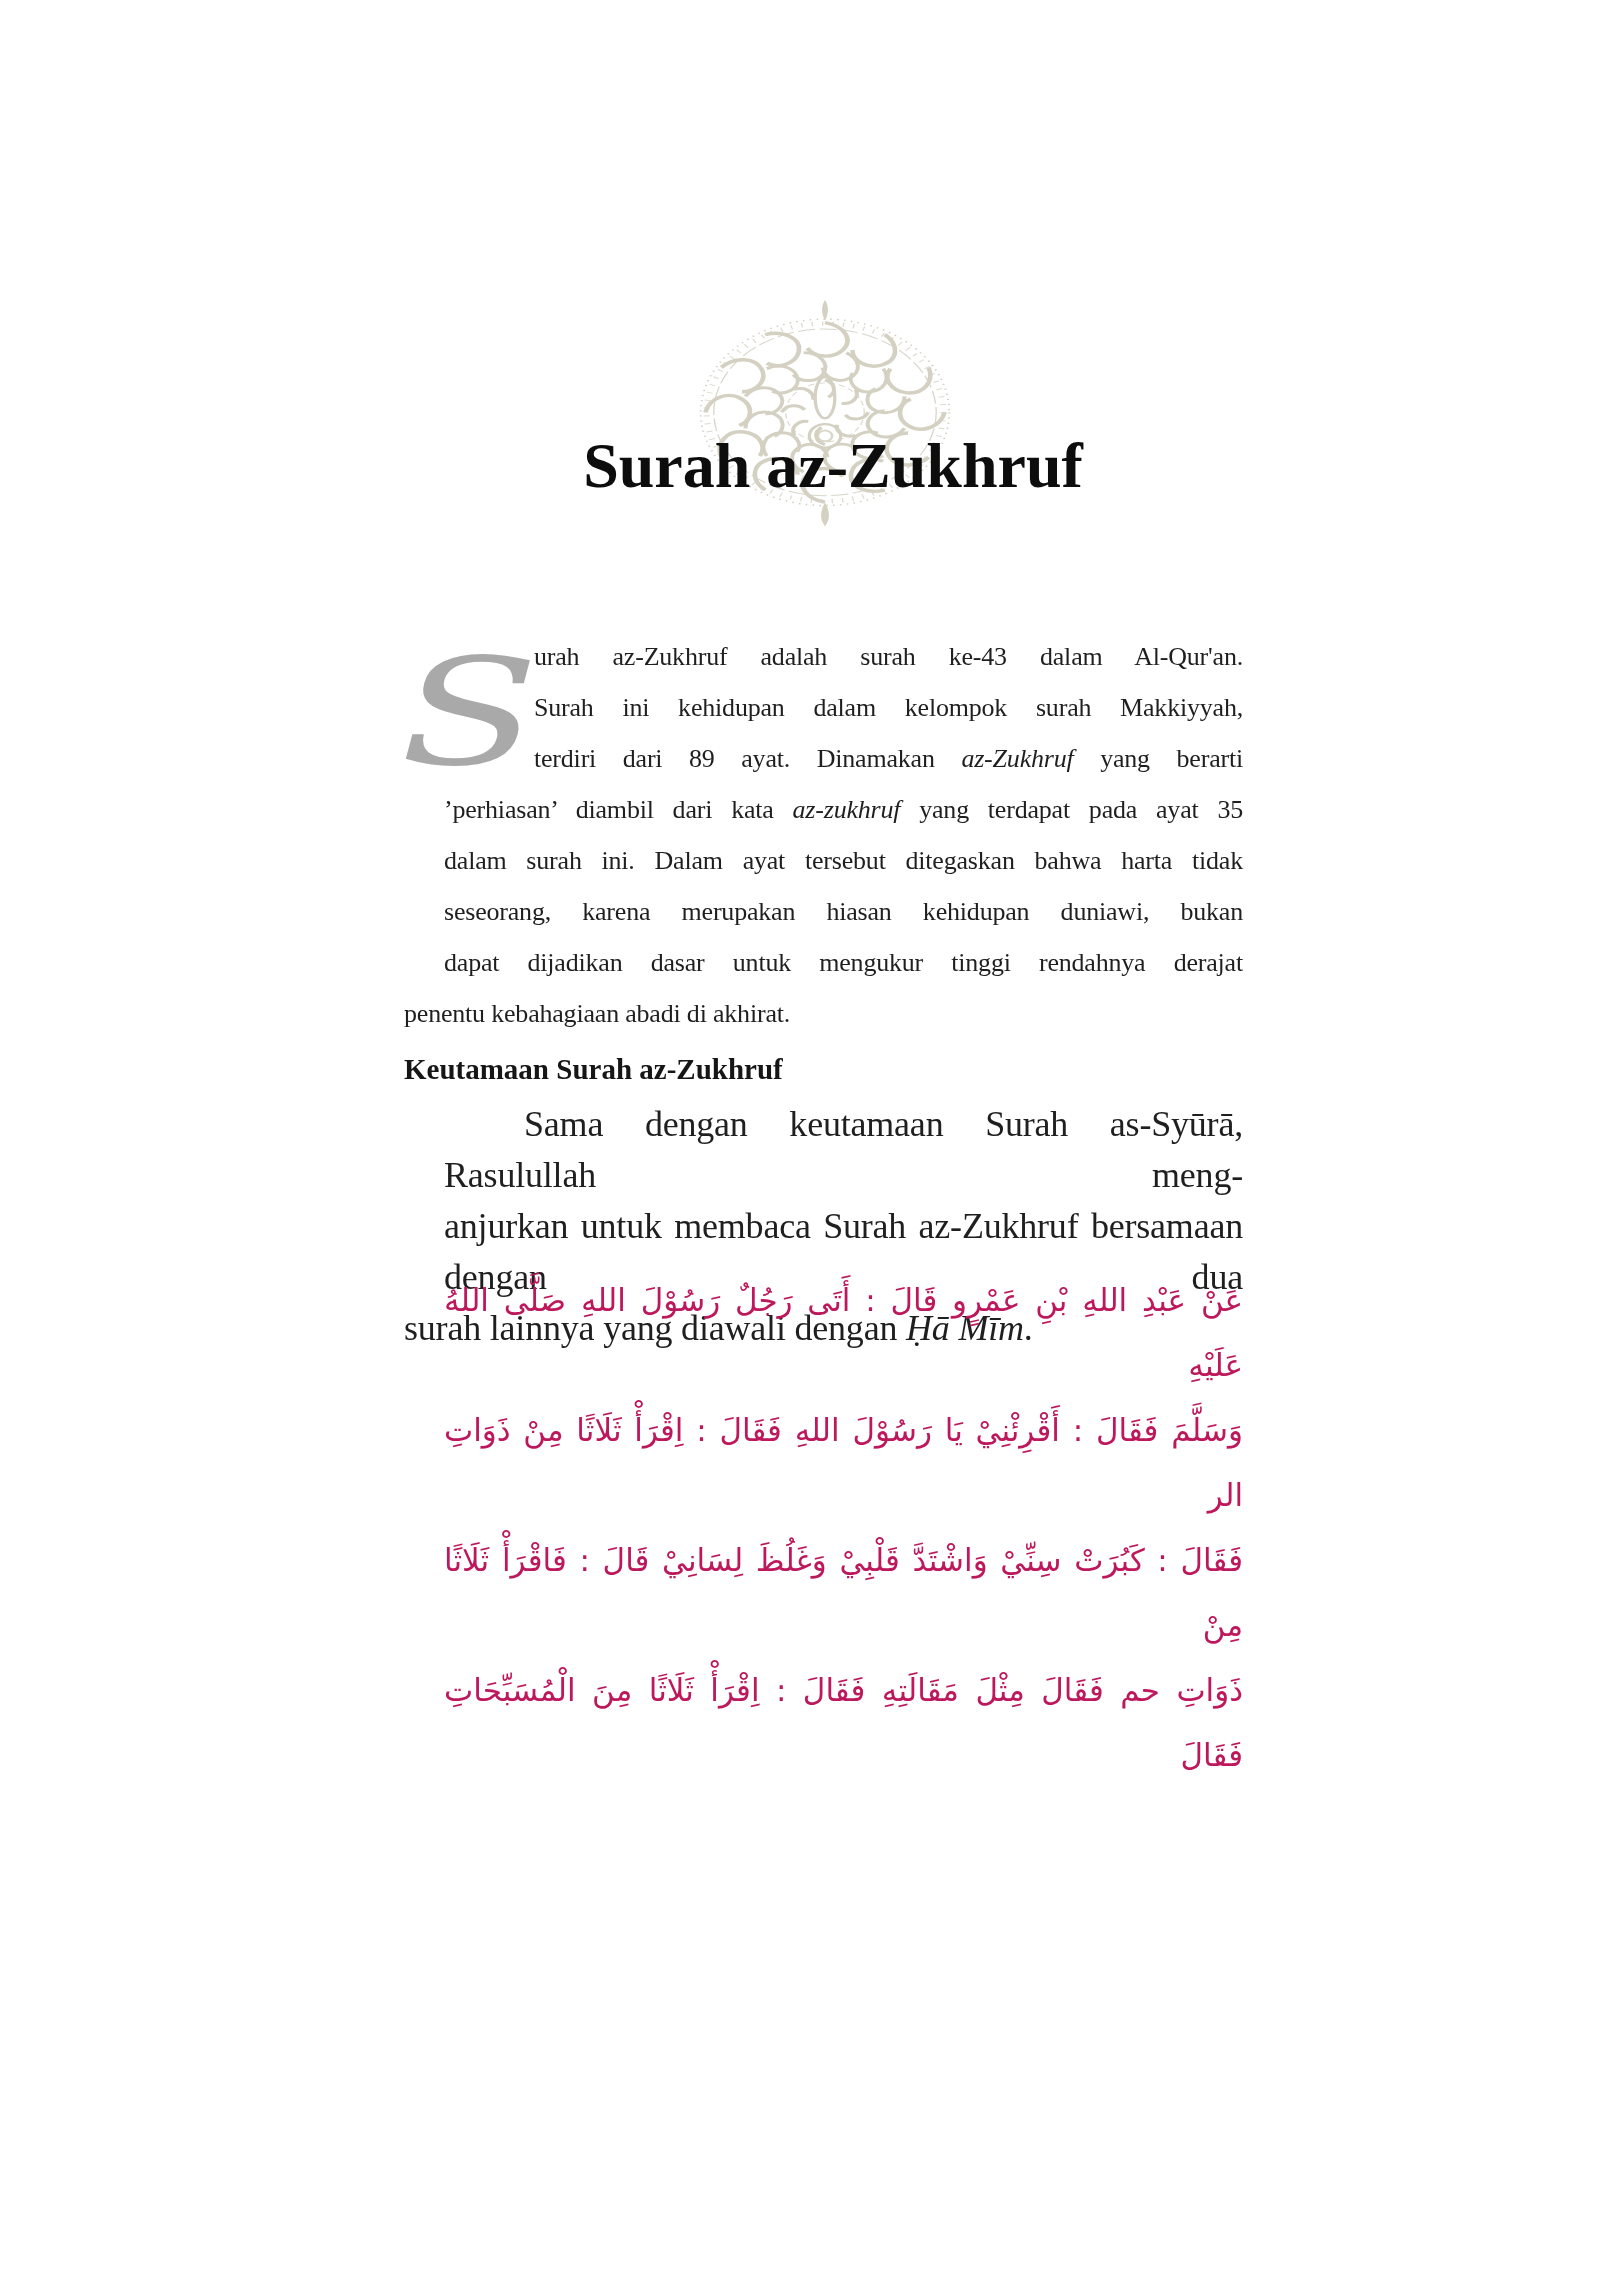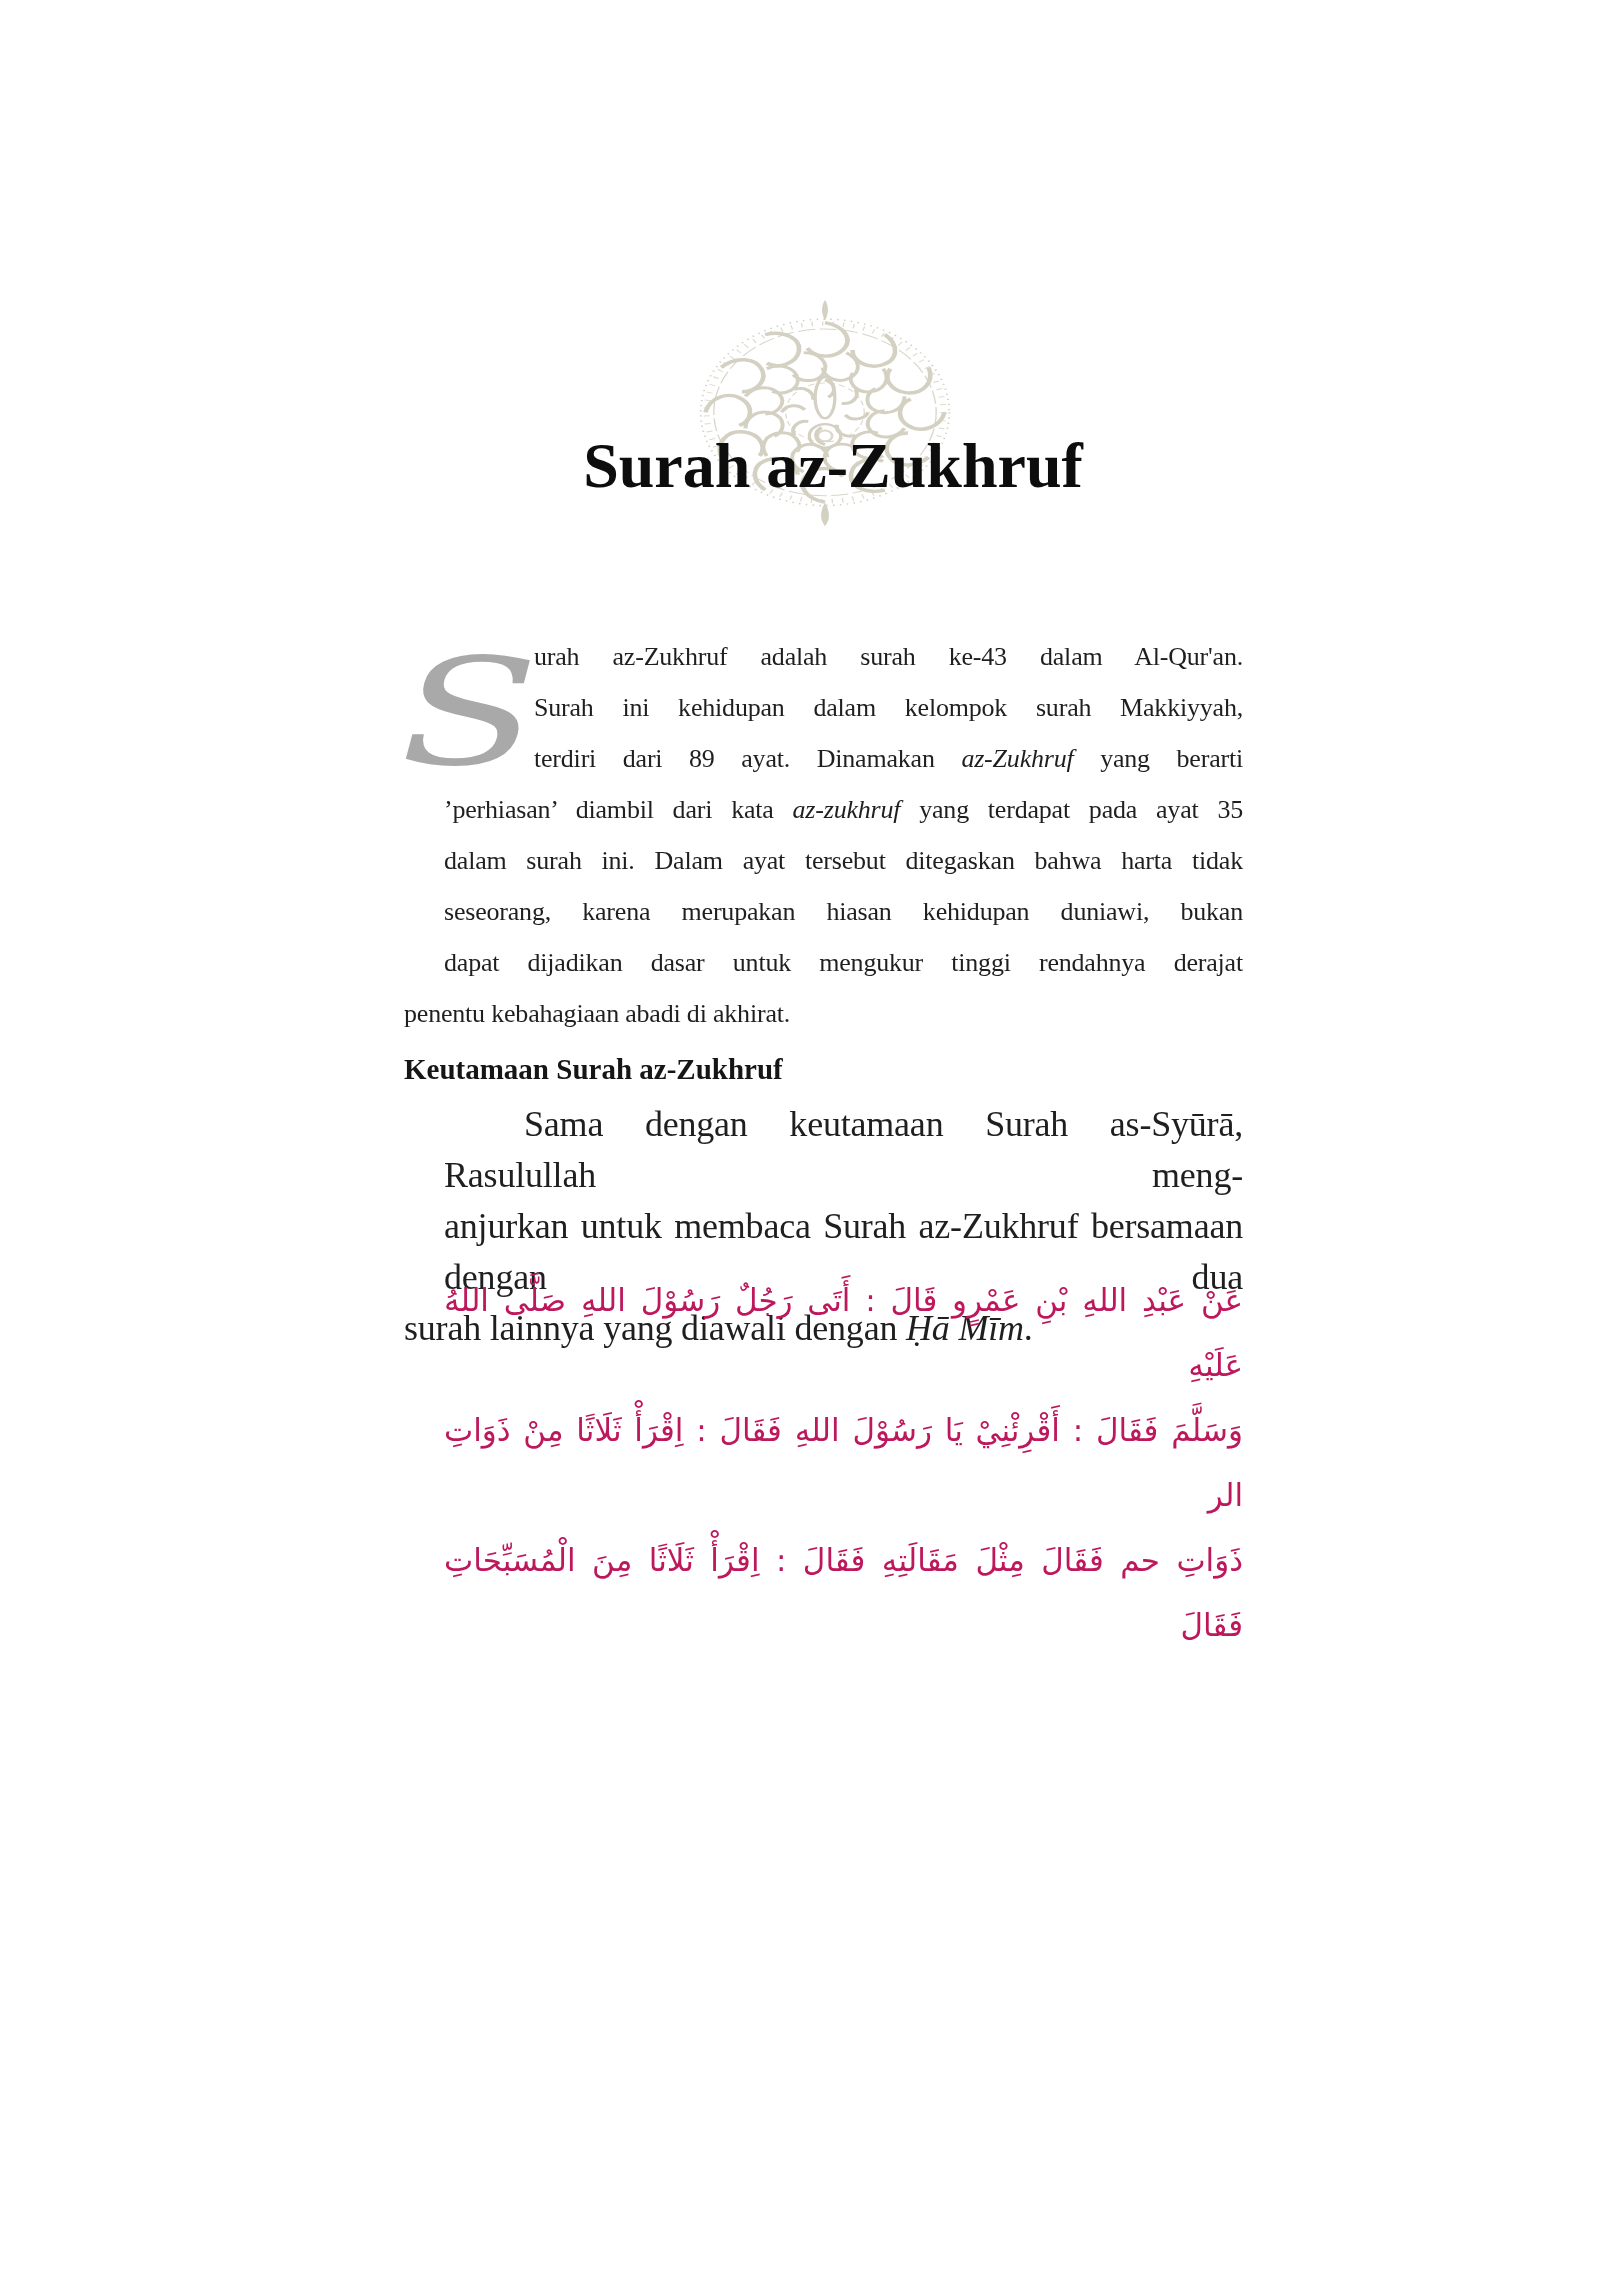--- a/index.html
+++ b/index.html
@@ -127,17 +127,18 @@
 
   <section class="textcol para2" id="keutamaan-paragraph">
       <div class="jline just first-indent"><span class="">Sama dengan keutamaan Surah as-Syūrā, Rasulullah meng-</span></div>
       <div class="jline just"><span class="">anjurkan untuk membaca Surah az-Zukhruf bersamaan dengan dua</span></div>
       <div class="jline"><span class="">surah lainnya yang diawali dengan </span><span class="it">Ḥā Mīm</span><span class="">.</span></div>
     </section>
 
   <section class="arabic" id="hadith-block" dir="rtl" lang="ar">
       <div class="jline just">عَنْ عَبْدِ اللهِ بْنِ عَمْرٍو قَالَ : أَتَى رَجُلٌ رَسُوْلَ اللهِ صَلَّى اللهُ عَلَيْهِ</div>
       <div class="jline just">وَسَلَّمَ فَقَالَ : أَقْرِئْنِيْ يَا رَسُوْلَ اللهِ فَقَالَ : اِقْرَأْ ثَلَاثًا مِنْ ذَوَاتِ الر</div>
+      <div class="jline just">فَقَالَ : كَبُرَتْ سِنِّيْ وَاشْتَدَّ قَلْبِيْ وَغَلُظَ لِسَانِيْ قَالَ : فَاقْرَأْ ثَلَاثًا مِنْ</div>
       <div class="jline just">ذَوَاتِ حم فَقَالَ مِثْلَ مَقَالَتِهِ فَقَالَ : اِقْرَأْ ثَلَاثًا مِنَ الْمُسَبِّحَاتِ فَقَالَ</div>
     </section>
 
 </div>
 
 
 </body></html>

